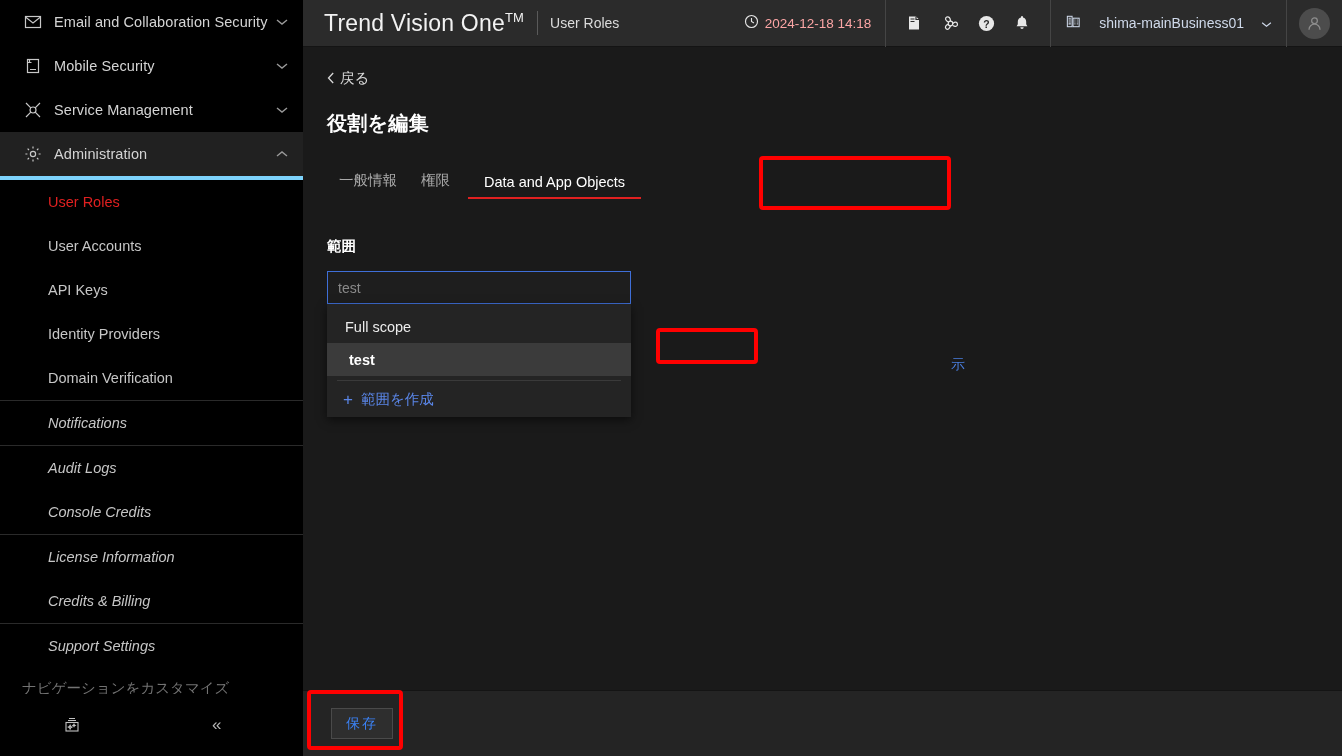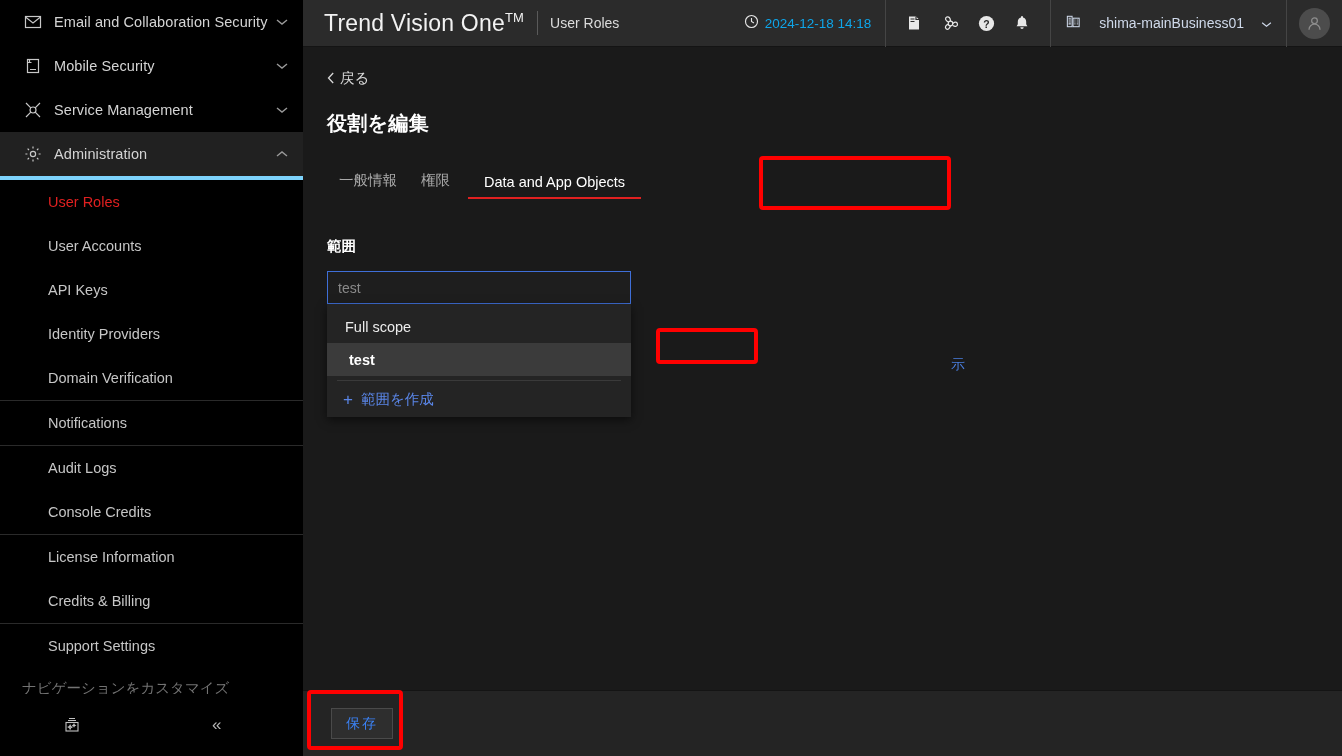--- a/index.html
+++ b/index.html
@@ -39,21 +39,21 @@
     white-space: nowrap; letter-spacing: .1px;
   }
   .nav-chev { color: #9a9a9a; font-size: 11px; line-height: 1; width: 14px; text-align: center;}
   .sub-row {
     height: 44px; display: flex; align-items: center;
     padding-left: 48px; cursor: pointer;
     font-size: 14.5px; color: #c6c6c6;
     white-space: nowrap;
   }
   .sub-row.sel { color: #e02020; }
-  .sub-sep { border-top: 1px solid #2a2a2a; }
+  .sub-sep { border-top: 1px solid #2a2a2a; font-style: italic; }
   .customize-link {
     padding-left: 22px; height: 40px;
     display: flex; align-items: center;
     font-size: 14.5px; color: #737373; cursor: pointer;
     white-space: nowrap;
   }
   #sidebar-bottom {
     position: absolute; left: 0; bottom: 0;
     width: 303px; height: 62px;
     display: flex; align-items: center;
@@ -88,21 +88,21 @@
   .tb-sect {
     display: flex; align-items: center; height: 47px;
     border-left: 1px solid #454545; padding: 0 10px;
   }
   .tb-ico {
     width: 36px; height: 47px; display: flex;
     align-items: center; justify-content: center;
     color: #e8e8e8; cursor: pointer;
   }
   #clock-wrap { display: flex; align-items: center; gap: 6px; padding: 0 14px 0 6px; }
-  #clock-text { font-size: 13.5px; color: #0ea5e9; white-space: nowrap; }
+  #clock-text { font-size: 13.5px; color: #fca5a5; white-space: nowrap; }
   #biz-wrap {
     display: flex; align-items: center; gap: 17px;
     padding: 0 14px; cursor: pointer;
   }
   #biz-name { font-size: 14px; color: #cfd9ea; white-space: nowrap; }
   #avatar-sect { padding: 0 12px; }
   #avatar {
     width: 31px; height: 31px; border-radius: 50%;
     background: #4c4c4c; display: flex;
     align-items: center; justify-content: center;

